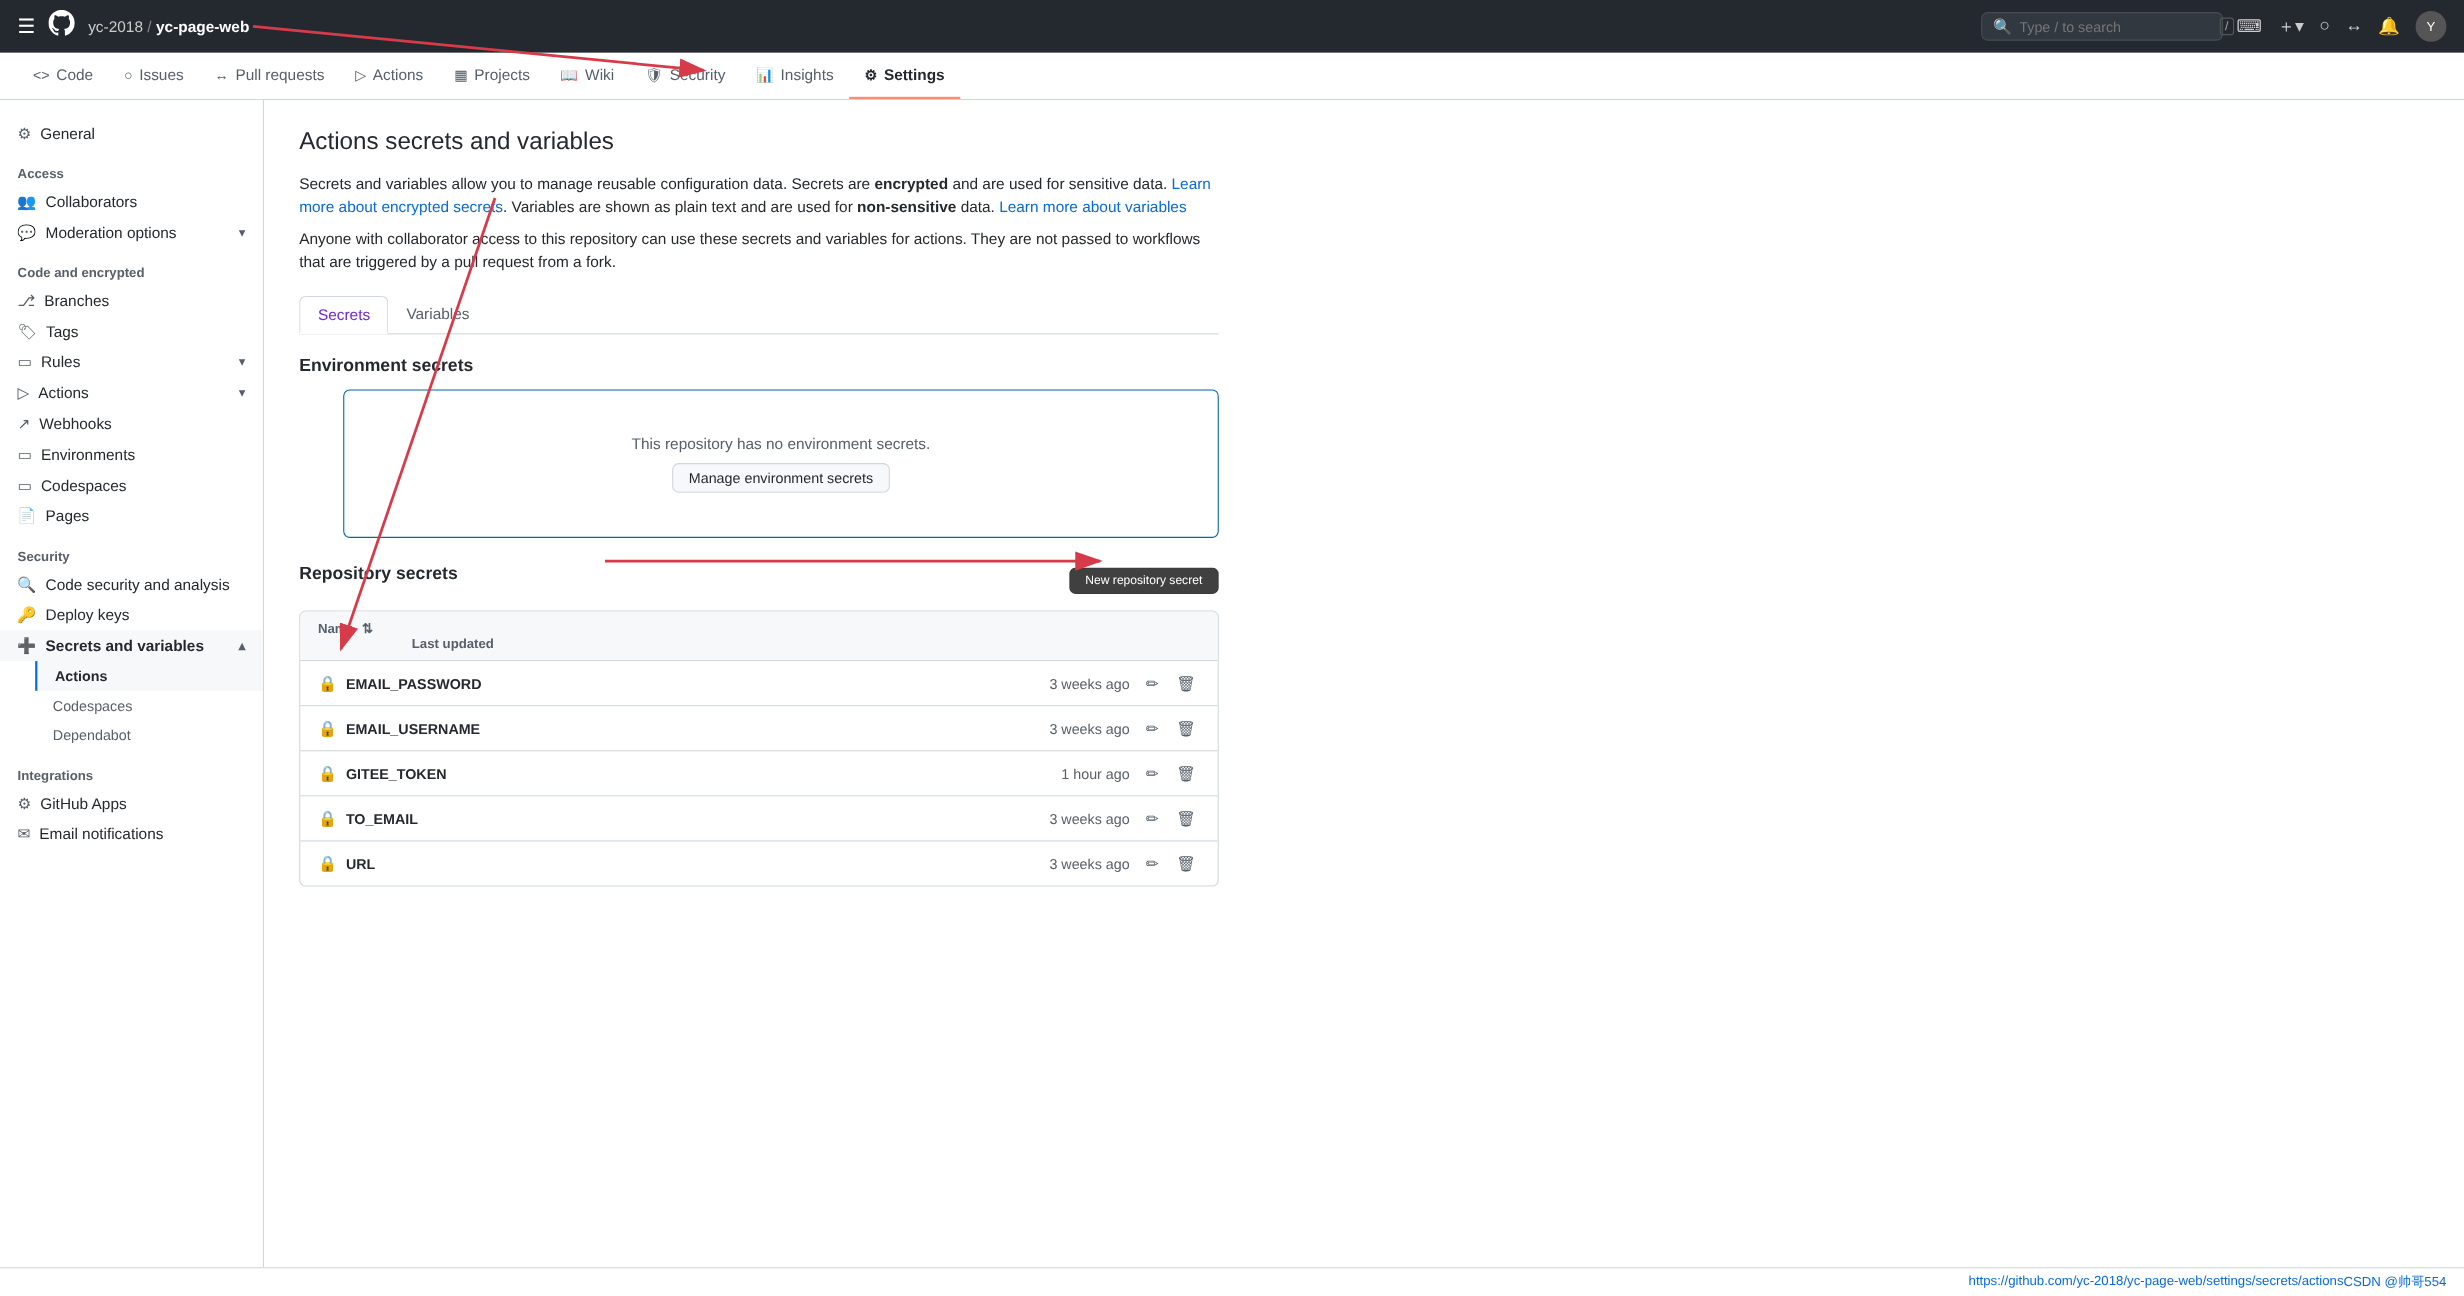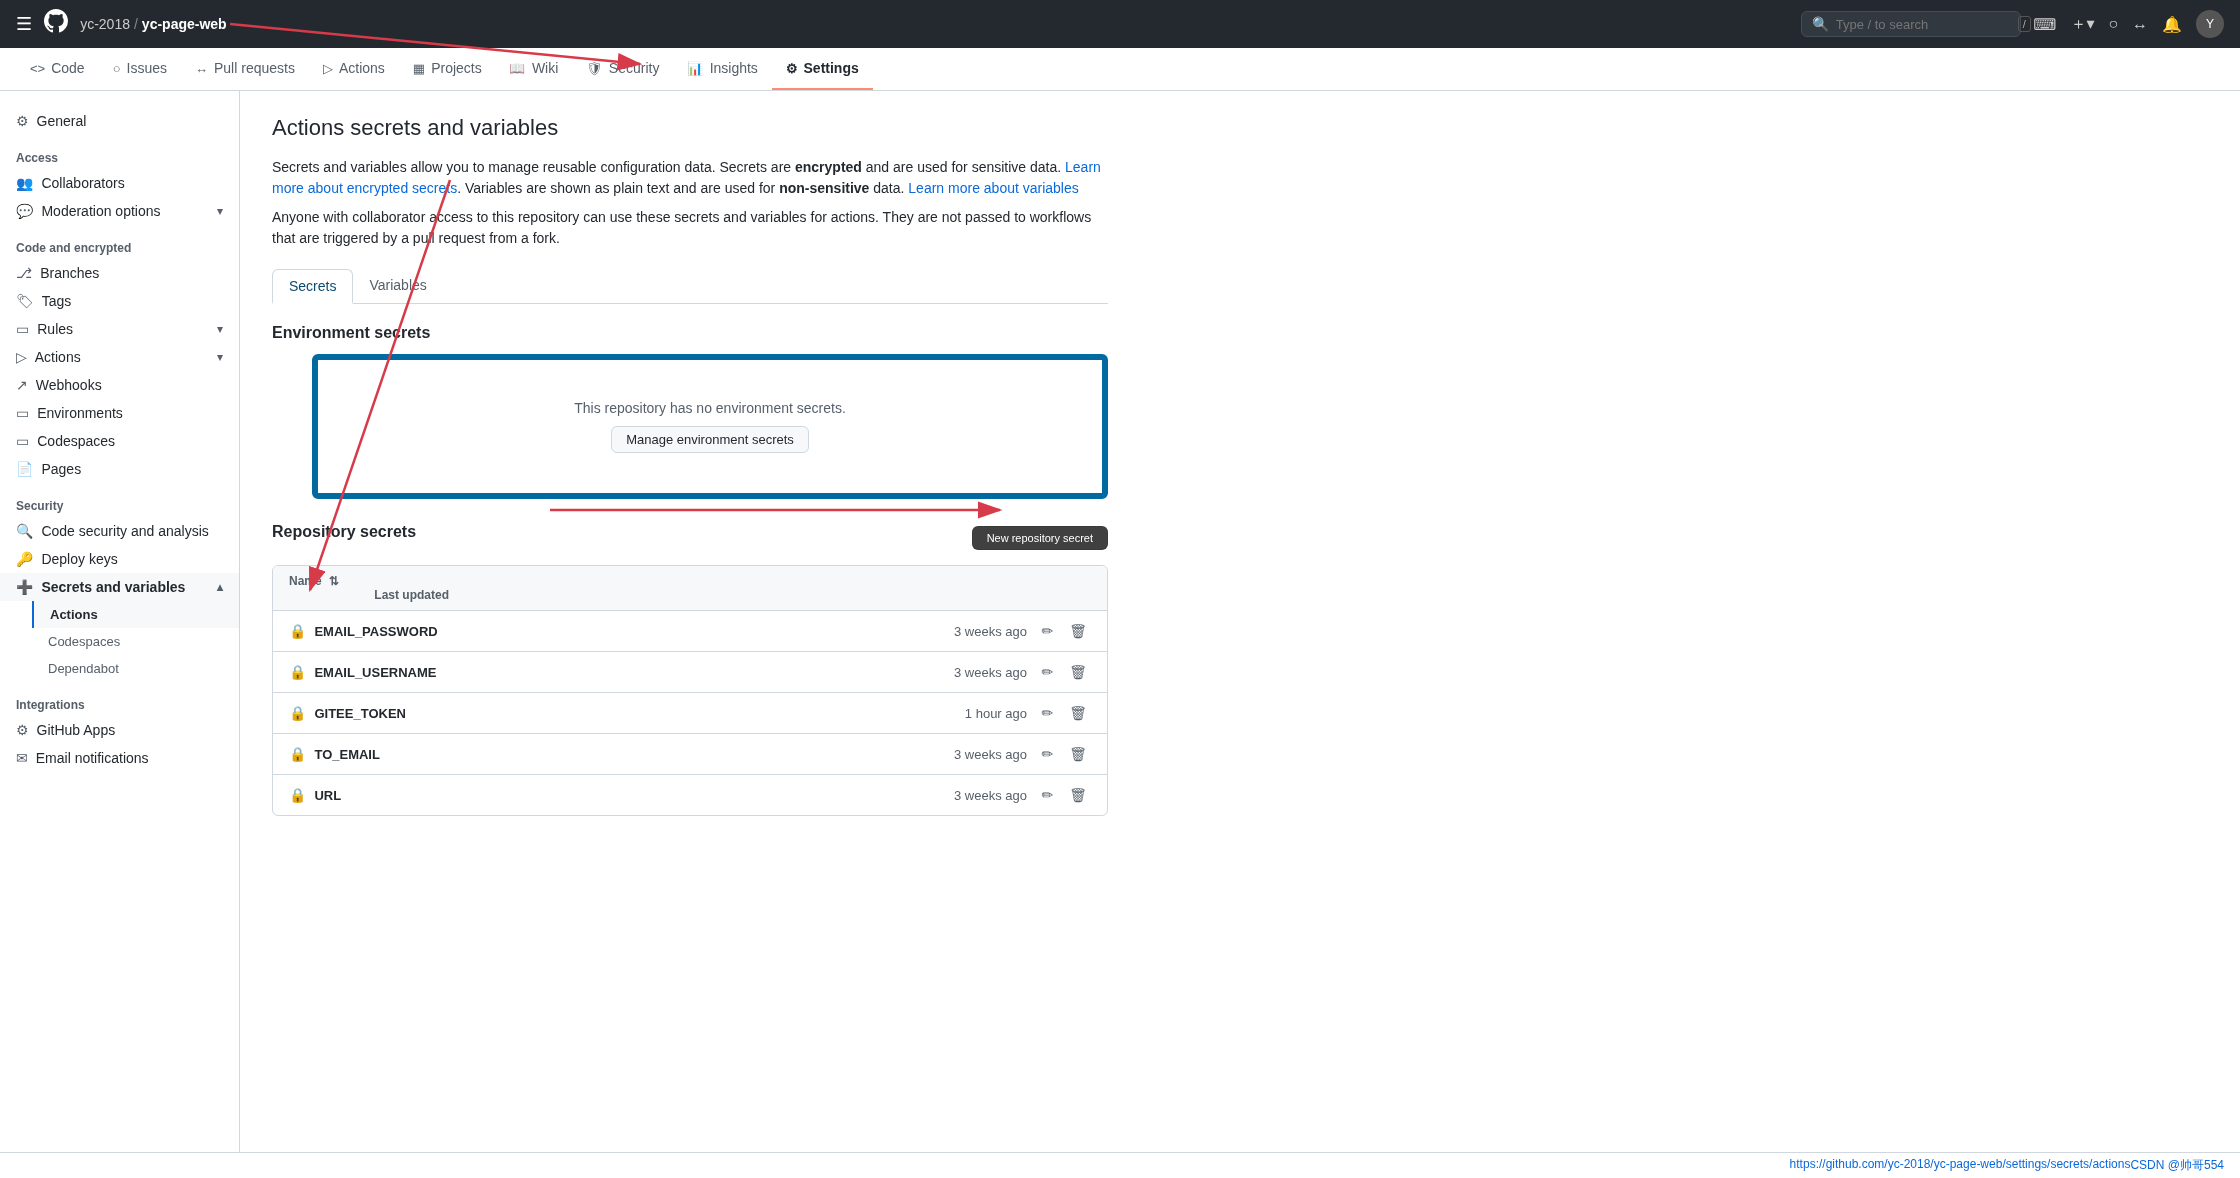--- a/index.html
+++ b/index.html
@@ -61,24 +61,24 @@
     .description a { color: #0969da; text-decoration: none; }
     .description strong { font-weight: 600; }
     .collab-note { font-size: 14px; color: #24292f; line-height: 1.5; margin-bottom: 20px; }
 
     
     .section-tabs { display: flex; border-bottom: 1px solid #d0d7de; margin-bottom: 20px; }
     .section-tab {
       padding: 8px 16px; font-size: 14px; cursor: pointer; color: #57606a;
       border-bottom: 2px solid transparent; margin-bottom: -1px;
     }
-    .section-tab.active { color: #0c4a6e; background: #fff; border: 1px solid #d0d7de; border-bottom: 2px solid #fff; border-radius: 6px 6px 0 0; font-weight: 500; }
-
-    
-    .section-block { border: 6px solid #0369a1; border-radius: 6px; margin-bottom: 24px; margin-left: 40px; }
+    .section-tab.active { color: #6d28d9; background: #fff; border: 1px solid #d0d7de; border-bottom: 2px solid #fff; border-radius: 6px 6px 0 0; font-weight: 500; }
+
+    
+    .section-block { border: 1px solid #0369a1; border-radius: 6px; margin-bottom: 24px; margin-left: 40px; }
     .section-block-title { font-size: 16px; font-weight: 600; margin-bottom: 12px; }
     .env-empty { text-align: center; padding: 40px; color: #57606a; font-size: 14px; }
     .manage-btn {
       display: inline-block; padding: 5px 14px; font-size: 13px; border: 1px solid #d0d7de; border-radius: 6px;
       background: #f6f8fa; cursor: pointer; color: #24292f; margin-top: 10px;
     }
 
     
     .repo-secrets-header { display: flex; align-items: center; justify-content: space-between; margin-bottom: 12px; gap: 40px; }
     .new-secret-btn {

